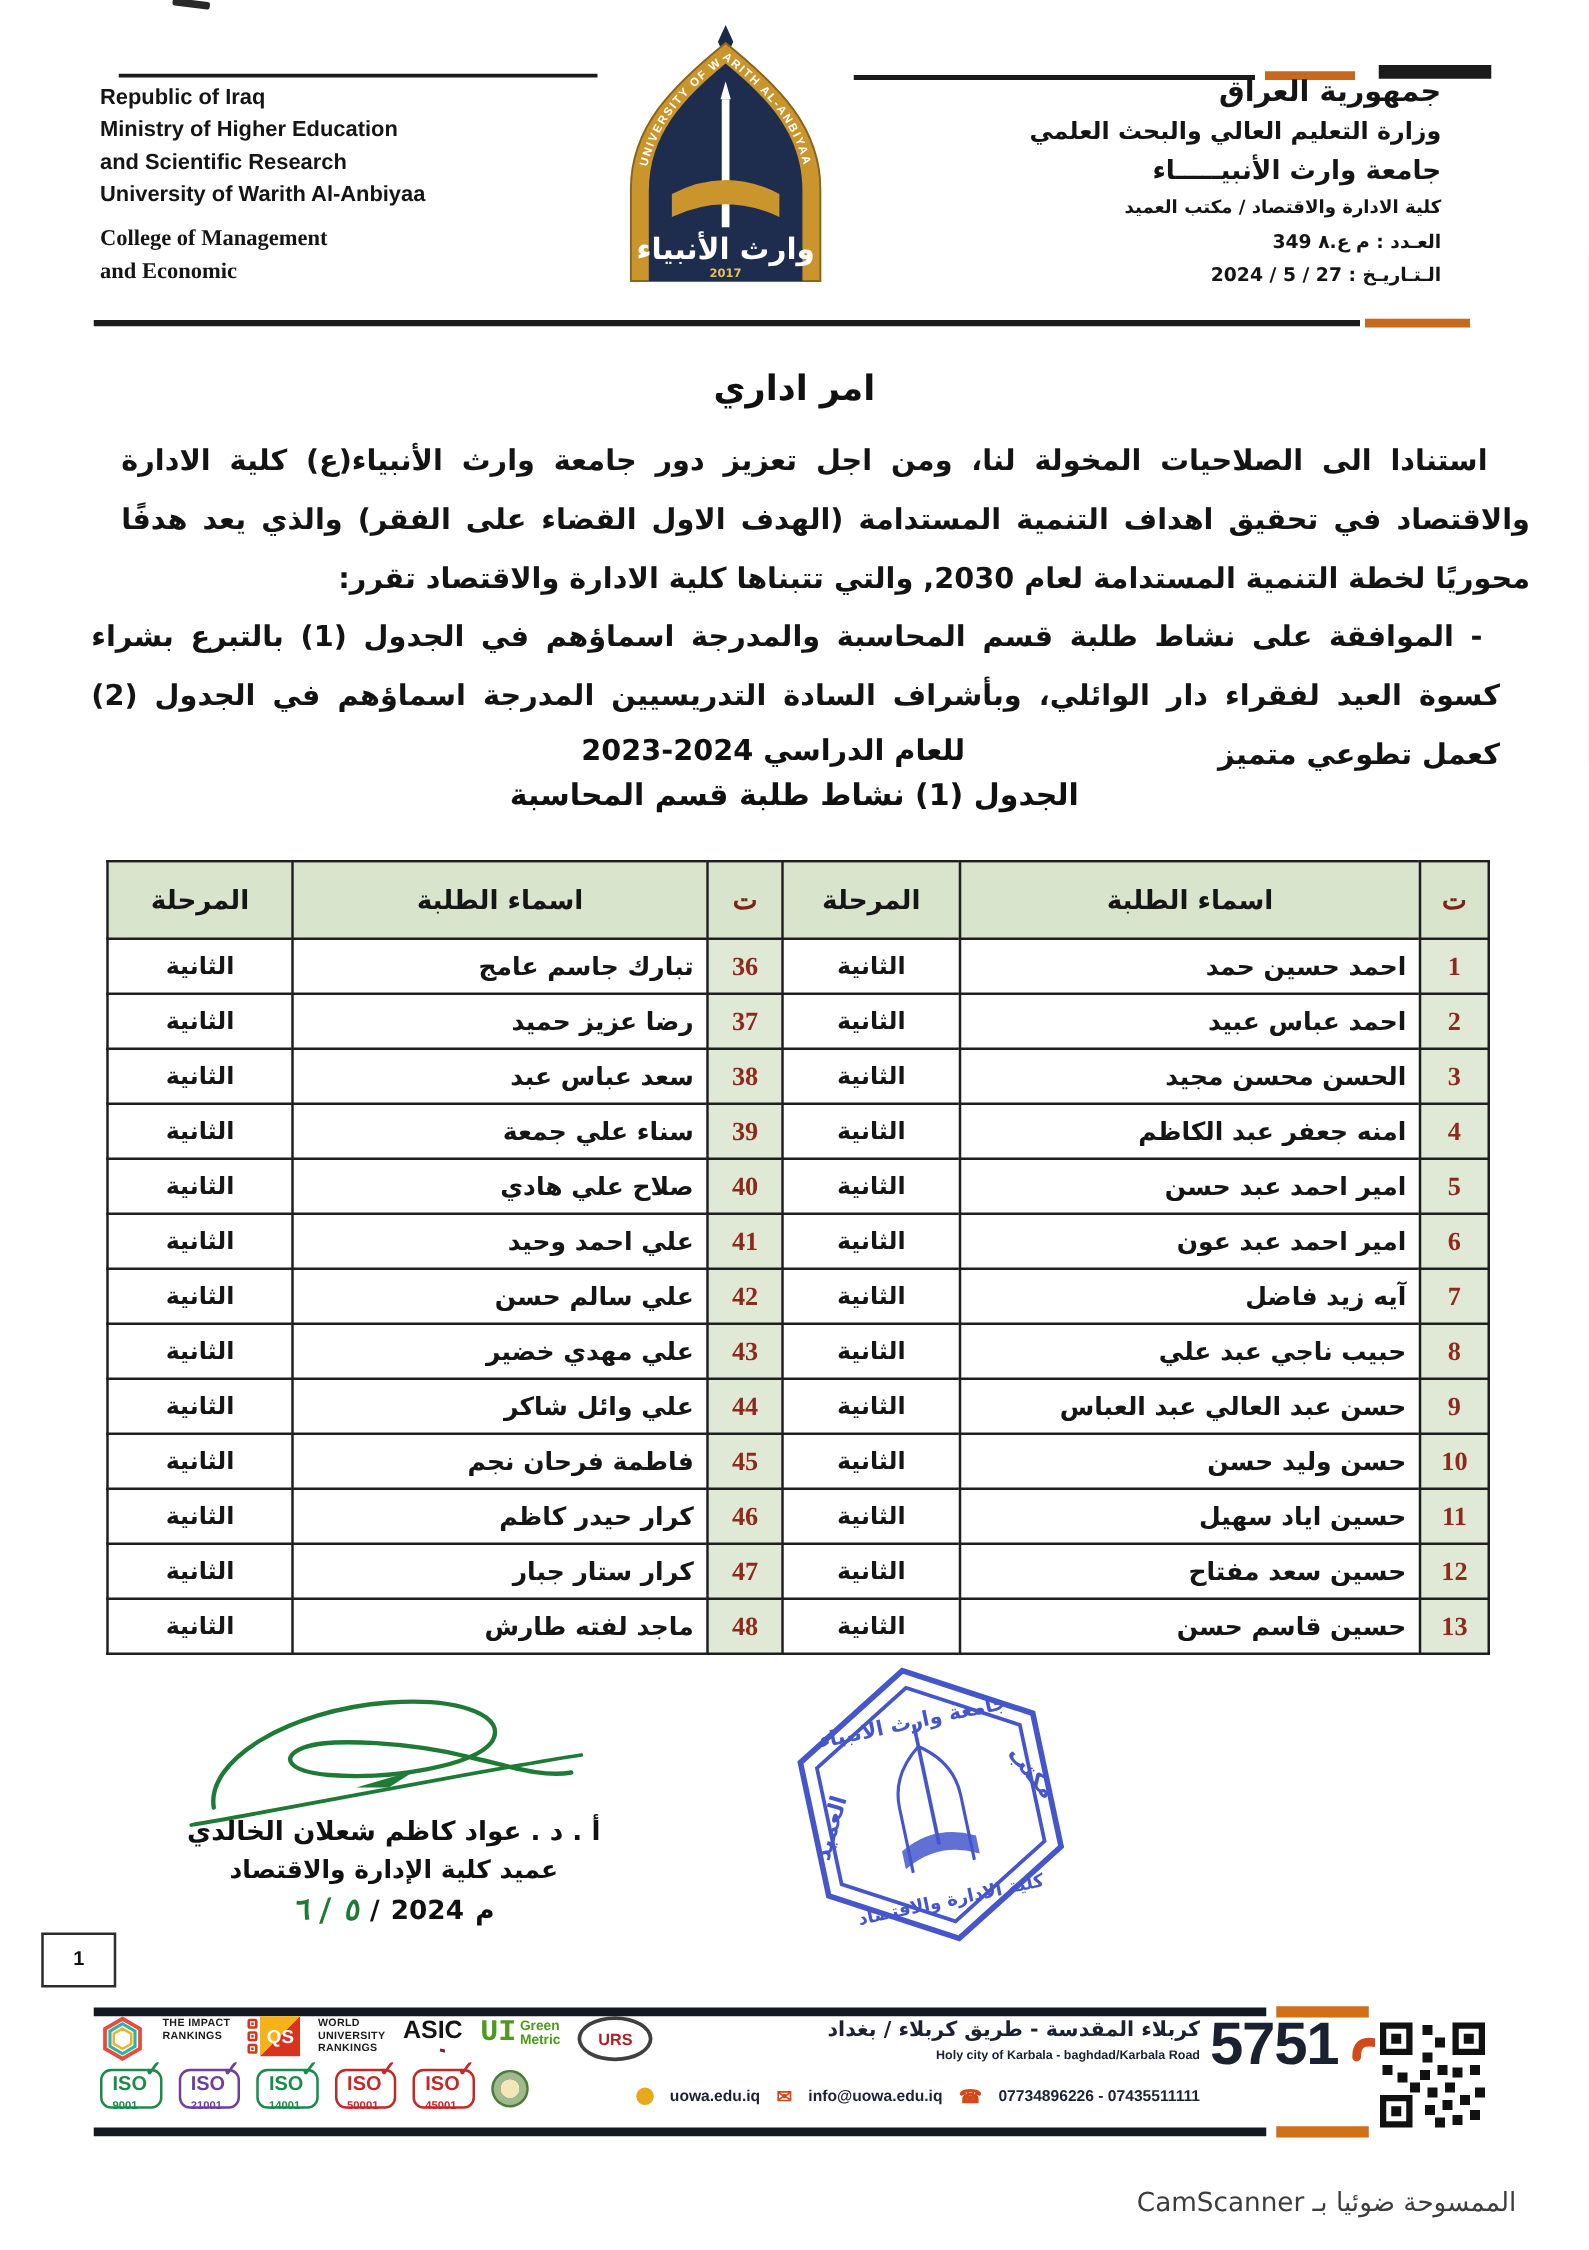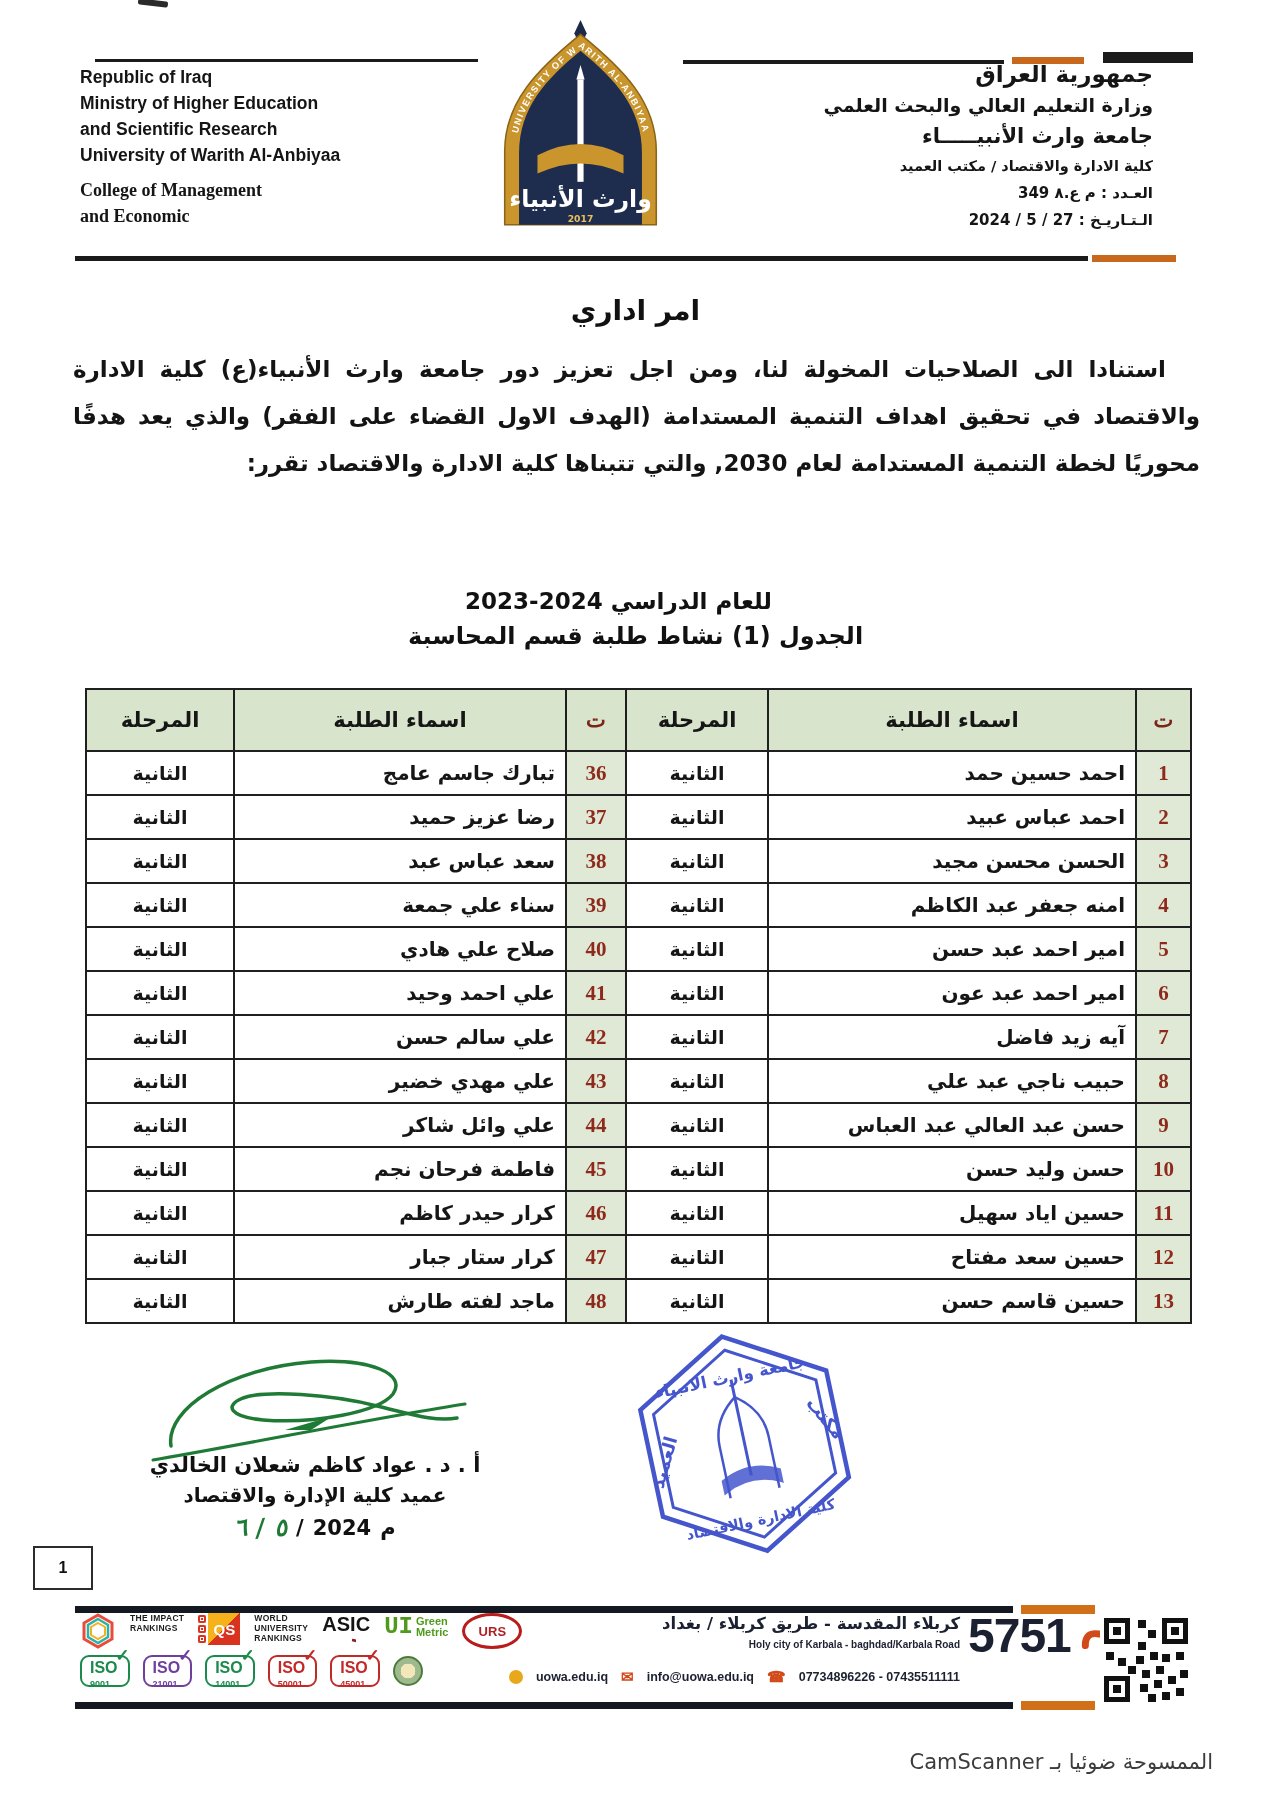--- a/index.html
+++ b/index.html
@@ -19,21 +19,21 @@
   .ar-head .l4{font-size:14.5px;font-weight:bold;line-height:27px;}
   .ar-head .l5,.ar-head .l6{font-size:15px;font-weight:bold;line-height:27px;}
 
   .logo-wrap{position:absolute;left:478px;top:20px;width:205px;height:212px;background:#fff;}
 
   
   .doc-title{position:absolute;left:0;top:294px;width:100%;text-align:center;
              font-size:28px;font-weight:bold;}
   .para{position:absolute;left:73px;width:1127px;direction:rtl;text-align:justify;
         font-size:23px;font-weight:bold;line-height:47px;color:#141414;}
-  .p1{top:346px;text-indent:34px;}
+  .p1{top:346px;text-indent:34px;margin-left:24px;}
   .p2{top:487px;text-indent:14px;}
   .p2last{position:absolute;left:73px;top:578px;width:1127px;direction:rtl;text-align:right;
           padding-right:0;font-size:23px;font-weight:bold;line-height:47px;}
   .p2last .inner{display:inline-block;margin-right:428px;}
   .tbl-title{position:absolute;left:0;top:622px;width:100%;text-align:center;
              font-size:24px;font-weight:bold;}
 
   
   .tbl-wrap{position:absolute;left:85px;top:688px;width:1105px;}
   table.students{border-collapse:collapse;direction:rtl;width:100%;table-layout:fixed;}
@@ -69,21 +69,21 @@
           display:flex;align-items:center;justify-content:center;color:#fff;font-weight:bold;
           font-size:15px;font-family:"Liberation Sans",sans-serif;}
   .qs-dots{display:flex;flex-direction:column;gap:2px;margin-right:2px;}
   .qs-dot{width:8px;height:8px;background:#d8331f;border-radius:2px;box-shadow:inset 0 0 0 2px #d8331f,inset 0 0 0 3px #fff;}
   .asic{font-family:"Liberation Sans",sans-serif;font-weight:bold;font-size:20px;color:#141414;
         display:flex;align-items:center;flex-direction:column;}
   .ui-wrap{display:flex;align-items:center;gap:3px;}
   .ui-big{color:#4f9a1d;font-size:24px;font-weight:bold;font-family:Liberation Mono, monospace;}
   .ui-stack{color:#4f9a1d;font-size:11px;font-weight:bold;line-height:11px;
             font-family:"Liberation Sans",sans-serif;}
-  .urs{width:54px;height:30px;border:3px solid #b91c1c;border-radius:50%;display:flex;
+  .urs{width:54px;height:30px;border:3px solid #404040;border-radius:50%;display:flex;
        align-items:center;justify-content:center;color:#b01f24;font-weight:bold;font-size:13px;
        font-family:"Liberation Sans",sans-serif;}
   .f-iso-row{position:absolute;left:80px;top:1655px;display:flex;align-items:center;gap:13px;}
   .iso{position:relative;border-radius:9px;padding:2px 10px 2px 8px;height:24px;display:flex;
        align-items:baseline;gap:2px;font-family:"Liberation Sans",sans-serif;background:#fff;flex-direction:column;}
   .iso .iso-t{font-size:16px;font-weight:bold;}
   .iso .iso-n{font-size:9px;font-weight:bold;}
   .iso .iso-check{position:absolute;right:-2px;top:-12px;font-size:17px;font-weight:bold;}
   .iso-g{border:2.5px solid #1b8a4c;color:#1b8a4c;}
   .iso-p{border:2.5px solid #6f3f9e;color:#6f3f9e;}
@@ -157,20 +157,21 @@
     <div class="l4">كلية الادارة والاقتصاد / مكتب العميد</div>
     <div class="l5">العـدد : م ع.٨ 349</div>
     <div class="l6">الـتـاريـخ : 27 / 5 / 2024</div>
   </div>
 
   <div class="hline" style="left:75px;top:256px;width:1013px;height:5px;"></div>
   <div class="oline" style="left:1092px;top:255px;width:84px;height:7px;"></div>
 
   <div class="doc-title">امر اداري</div>
   <div class="para p1">استنادا الى الصلاحيات المخولة لنا، ومن اجل تعزيز دور جامعة وارث الأنبياء(ع) كلية الادارة والاقتصاد في تحقيق اهداف التنمية المستدامة (الهدف الاول القضاء على الفقر) والذي يعد هدفًا محوريًا لخطة التنمية المستدامة لعام 2030, والتي تتبناها كلية الادارة والاقتصاد تقرر:</div>
+  <div class="para p2">- الموافقة على نشاط طلبة قسم المحاسبة والمدرجة اسماؤهم في الجدول (1) بالتبرع بشراء كسوة العيد لفقراء دار الوائلي، وبأشراف السادة التدريسيين المدرجة اسماؤهم في الجدول (2) كعمل تطوعي متميز</div>
   <div class="p2last">
     <span class="inner">للعام الدراسي 2024-2023</span>
   </div>
   <div class="tbl-title">الجدول (1) نشاط طلبة قسم المحاسبة</div>
 
   <div class="tbl-wrap">
     <table class="students">
       <colgroup>
         <col style="width:55px">
           <col style="width:368px">

